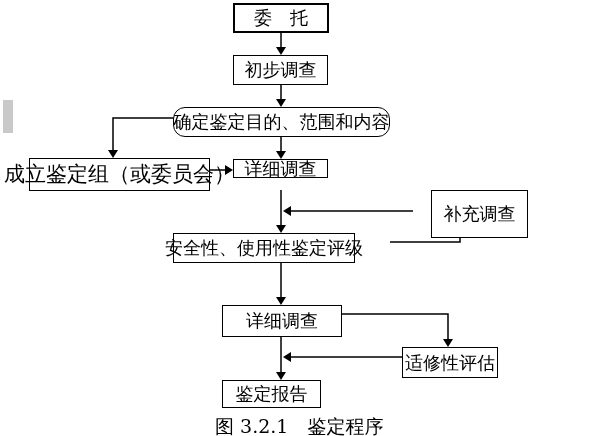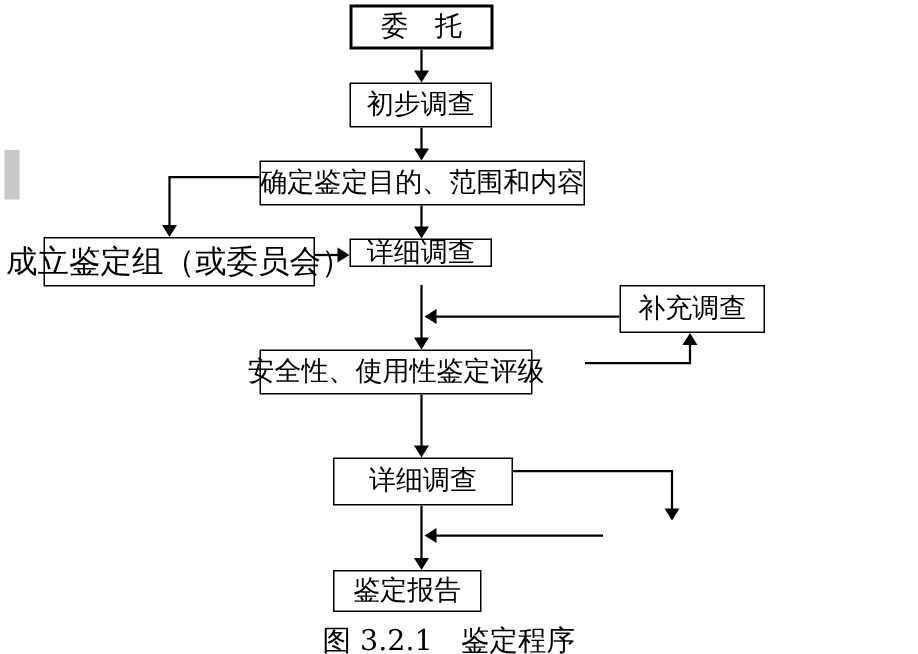--- a/index.html
+++ b/index.html
@@ -27,24 +27,24 @@
     align-items: center;
     justify-content: center;
     font-size: 18px;
     line-height: 1;
     white-space: nowrap;
     z-index: 2;
   }
   .node.bold { border-width: 2px; }
   #n-weituo  { left: 233px; top: 3px;   width: 96px;  height: 30px; }
   #n-chubu   { left: 233px; top: 55px;  width: 95px;  height: 30px; }
-  #n-queding { left: 173px; top: 107px; width: 217px; height: 30px; }
+  #n-queding { left: 173px; top: 107px; width: 217px; height: 30px; border-radius: 12px; }
   #n-chengli { left: 29px;  top: 158px; width: 181px; height: 33px; font-size: 21px; }
   #n-xiangxi { left: 233px; top: 159px; width: 95px;  height: 19px; }
-  #n-buchong { left: 413px; top: 190px; width: 97px;  height: 32px; }
+  #n-buchong { left: 431px; top: 190px; width: 97px;  height: 48px; }
   #n-anquan  { left: 173px; top: 233px; width: 182px; height: 30px; }
   #n-kekao   { left: 222px; top: 305px; width: 120px; height: 32px; }
   #n-shixiu  { left: 402px; top: 347px; width: 96px;  height: 31px; }
   #n-baogao  { left: 222px; top: 380px; width: 99px; height: 28px; }
   .caption {
     position: absolute;
     left: 215px;
     top: 414px;
     font-size: 19px;
     font-family: "DejaVu Serif", "Liberation Serif", serif;
@@ -100,17 +100,18 @@
   </svg>
 
   <div class="node bold" id="n-weituo">委　托</div>
   <div class="node" id="n-chubu">初步调查</div>
   <div class="node" id="n-queding">确定鉴定目的、范围和内容</div>
   <div class="node" id="n-chengli">成立鉴定组（或委员会）</div>
   <div class="node" id="n-xiangxi">详细调查</div>
   <div class="node" id="n-buchong">补充调查</div>
   <div class="node" id="n-anquan">安全性、使用性鉴定评级</div>
   <div class="node" id="n-kekao">详细调查</div>
+  <div class="node" id="n-shixiu">适修性评估</div>
   <div class="node" id="n-baogao">鉴定报告</div>
 
   <div class="caption">图 3.2.1　鉴定程序</div>
 
 </div>
 
 </body></html>

